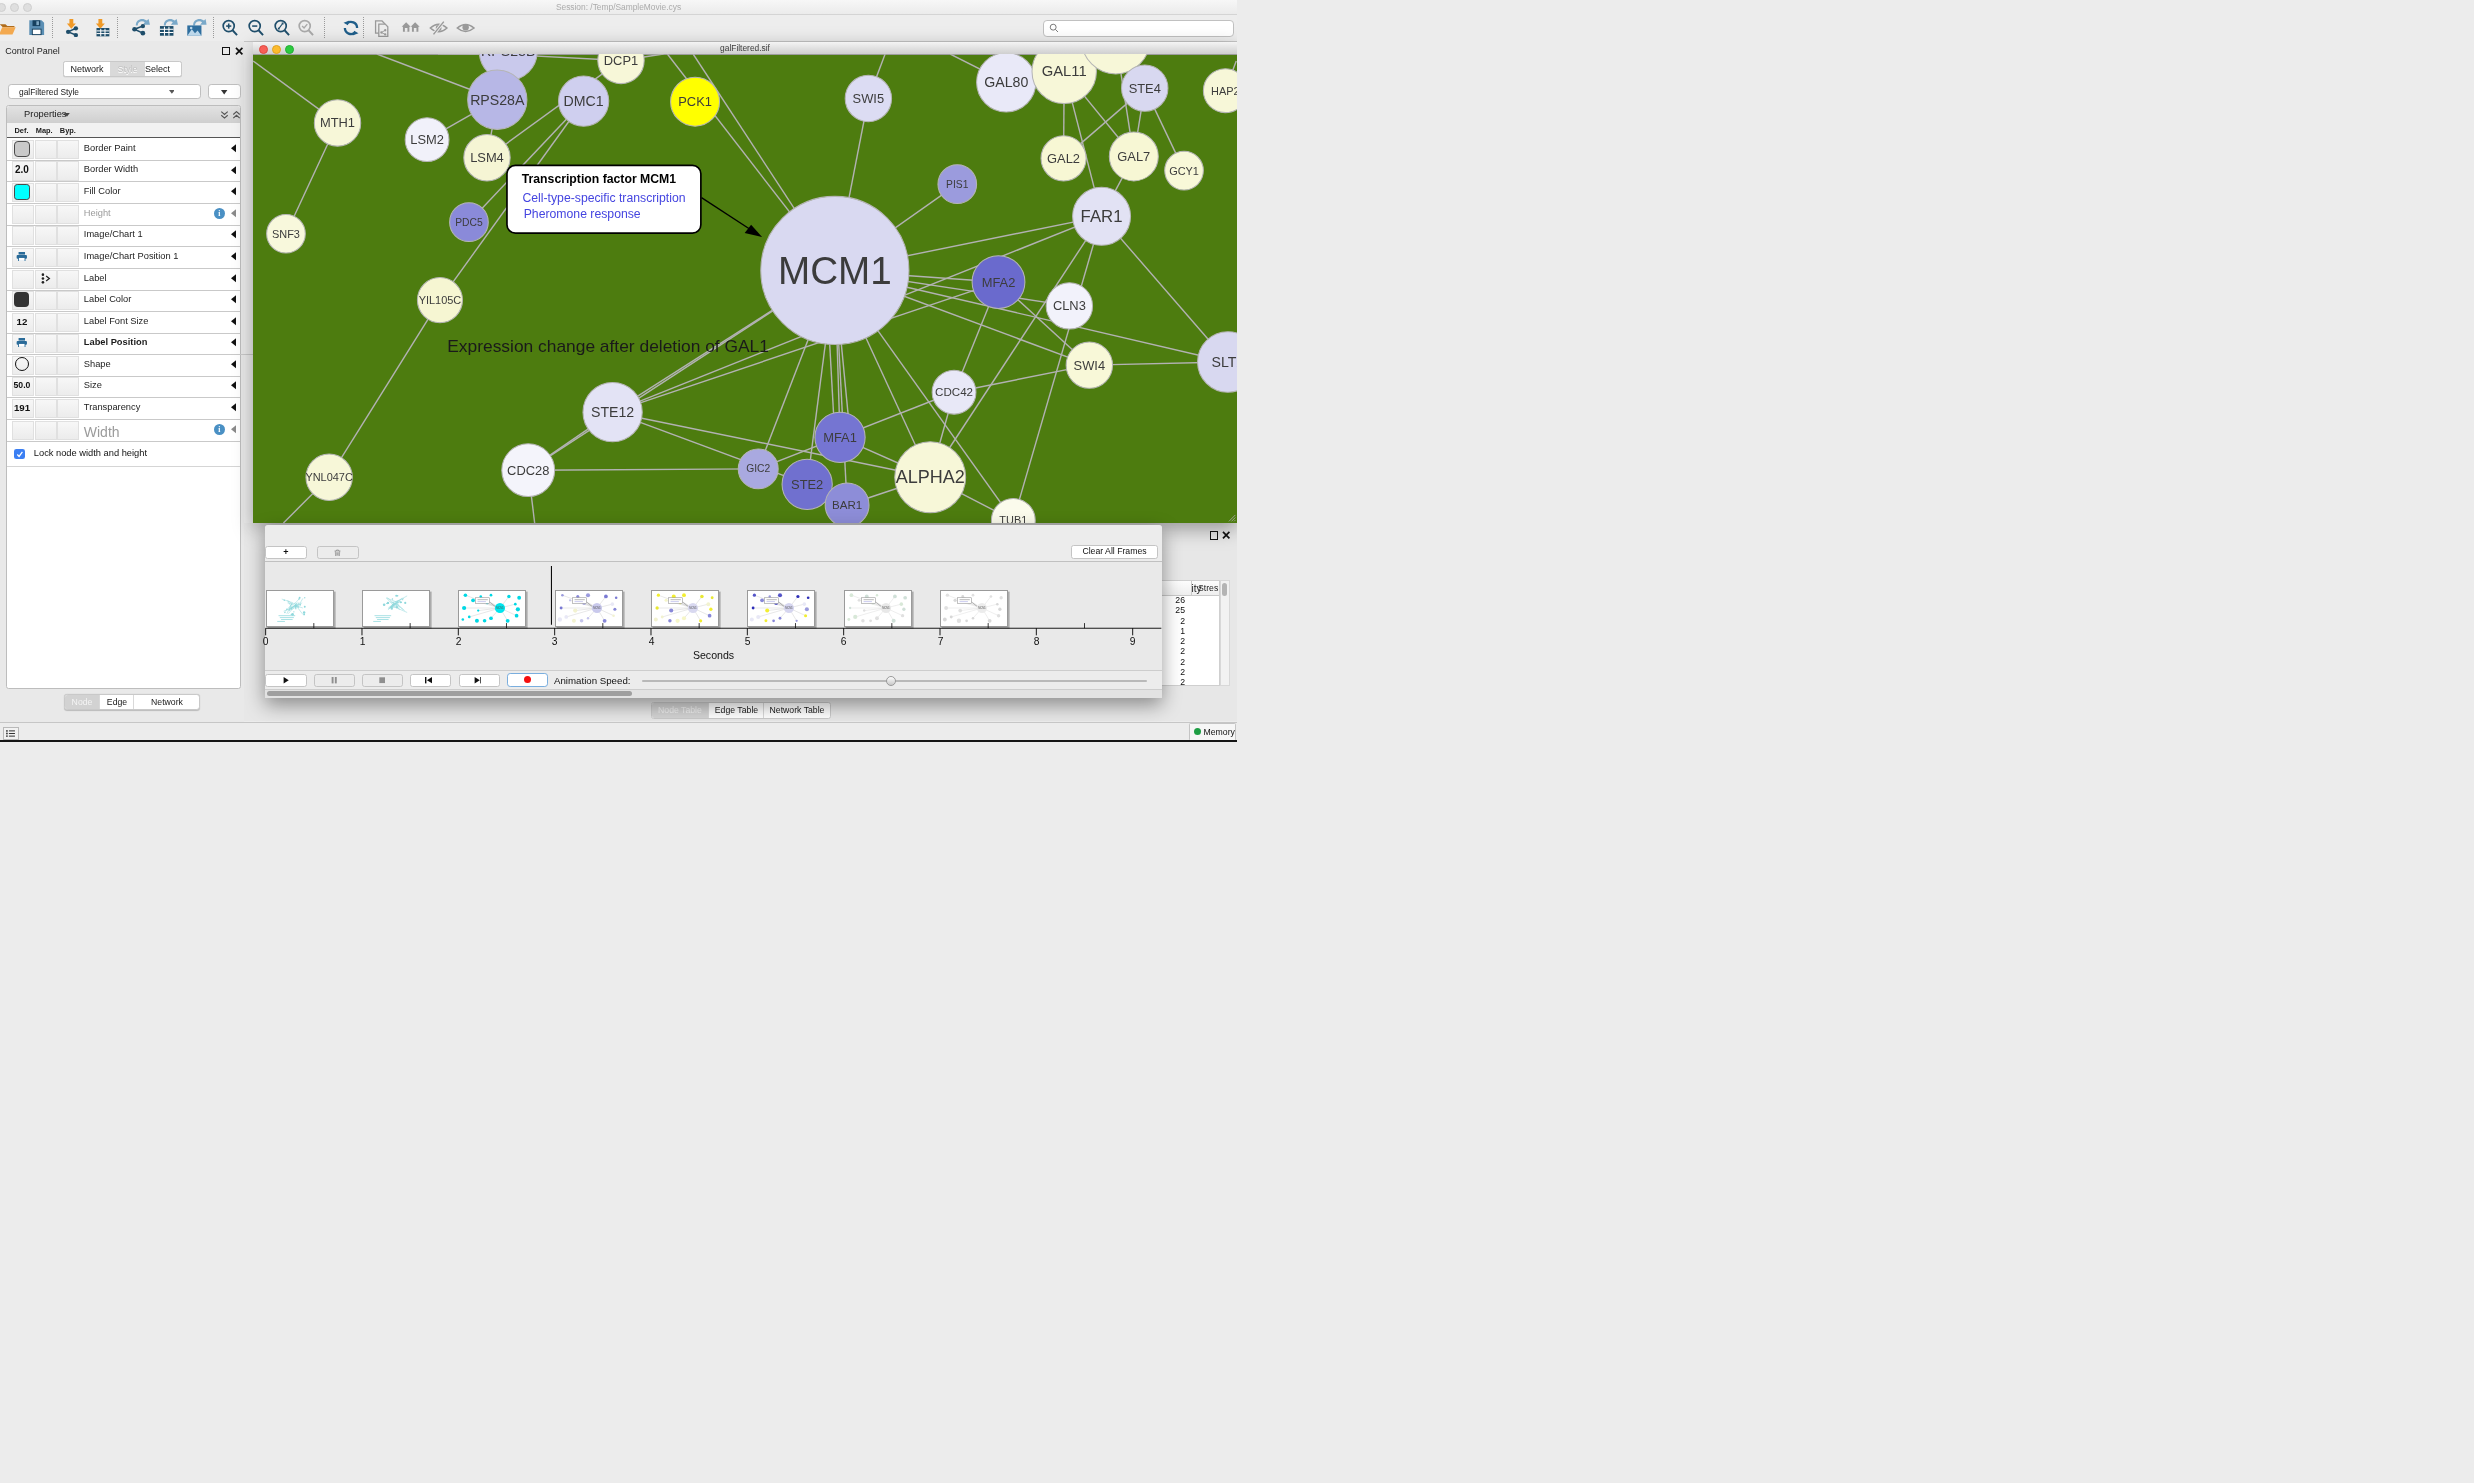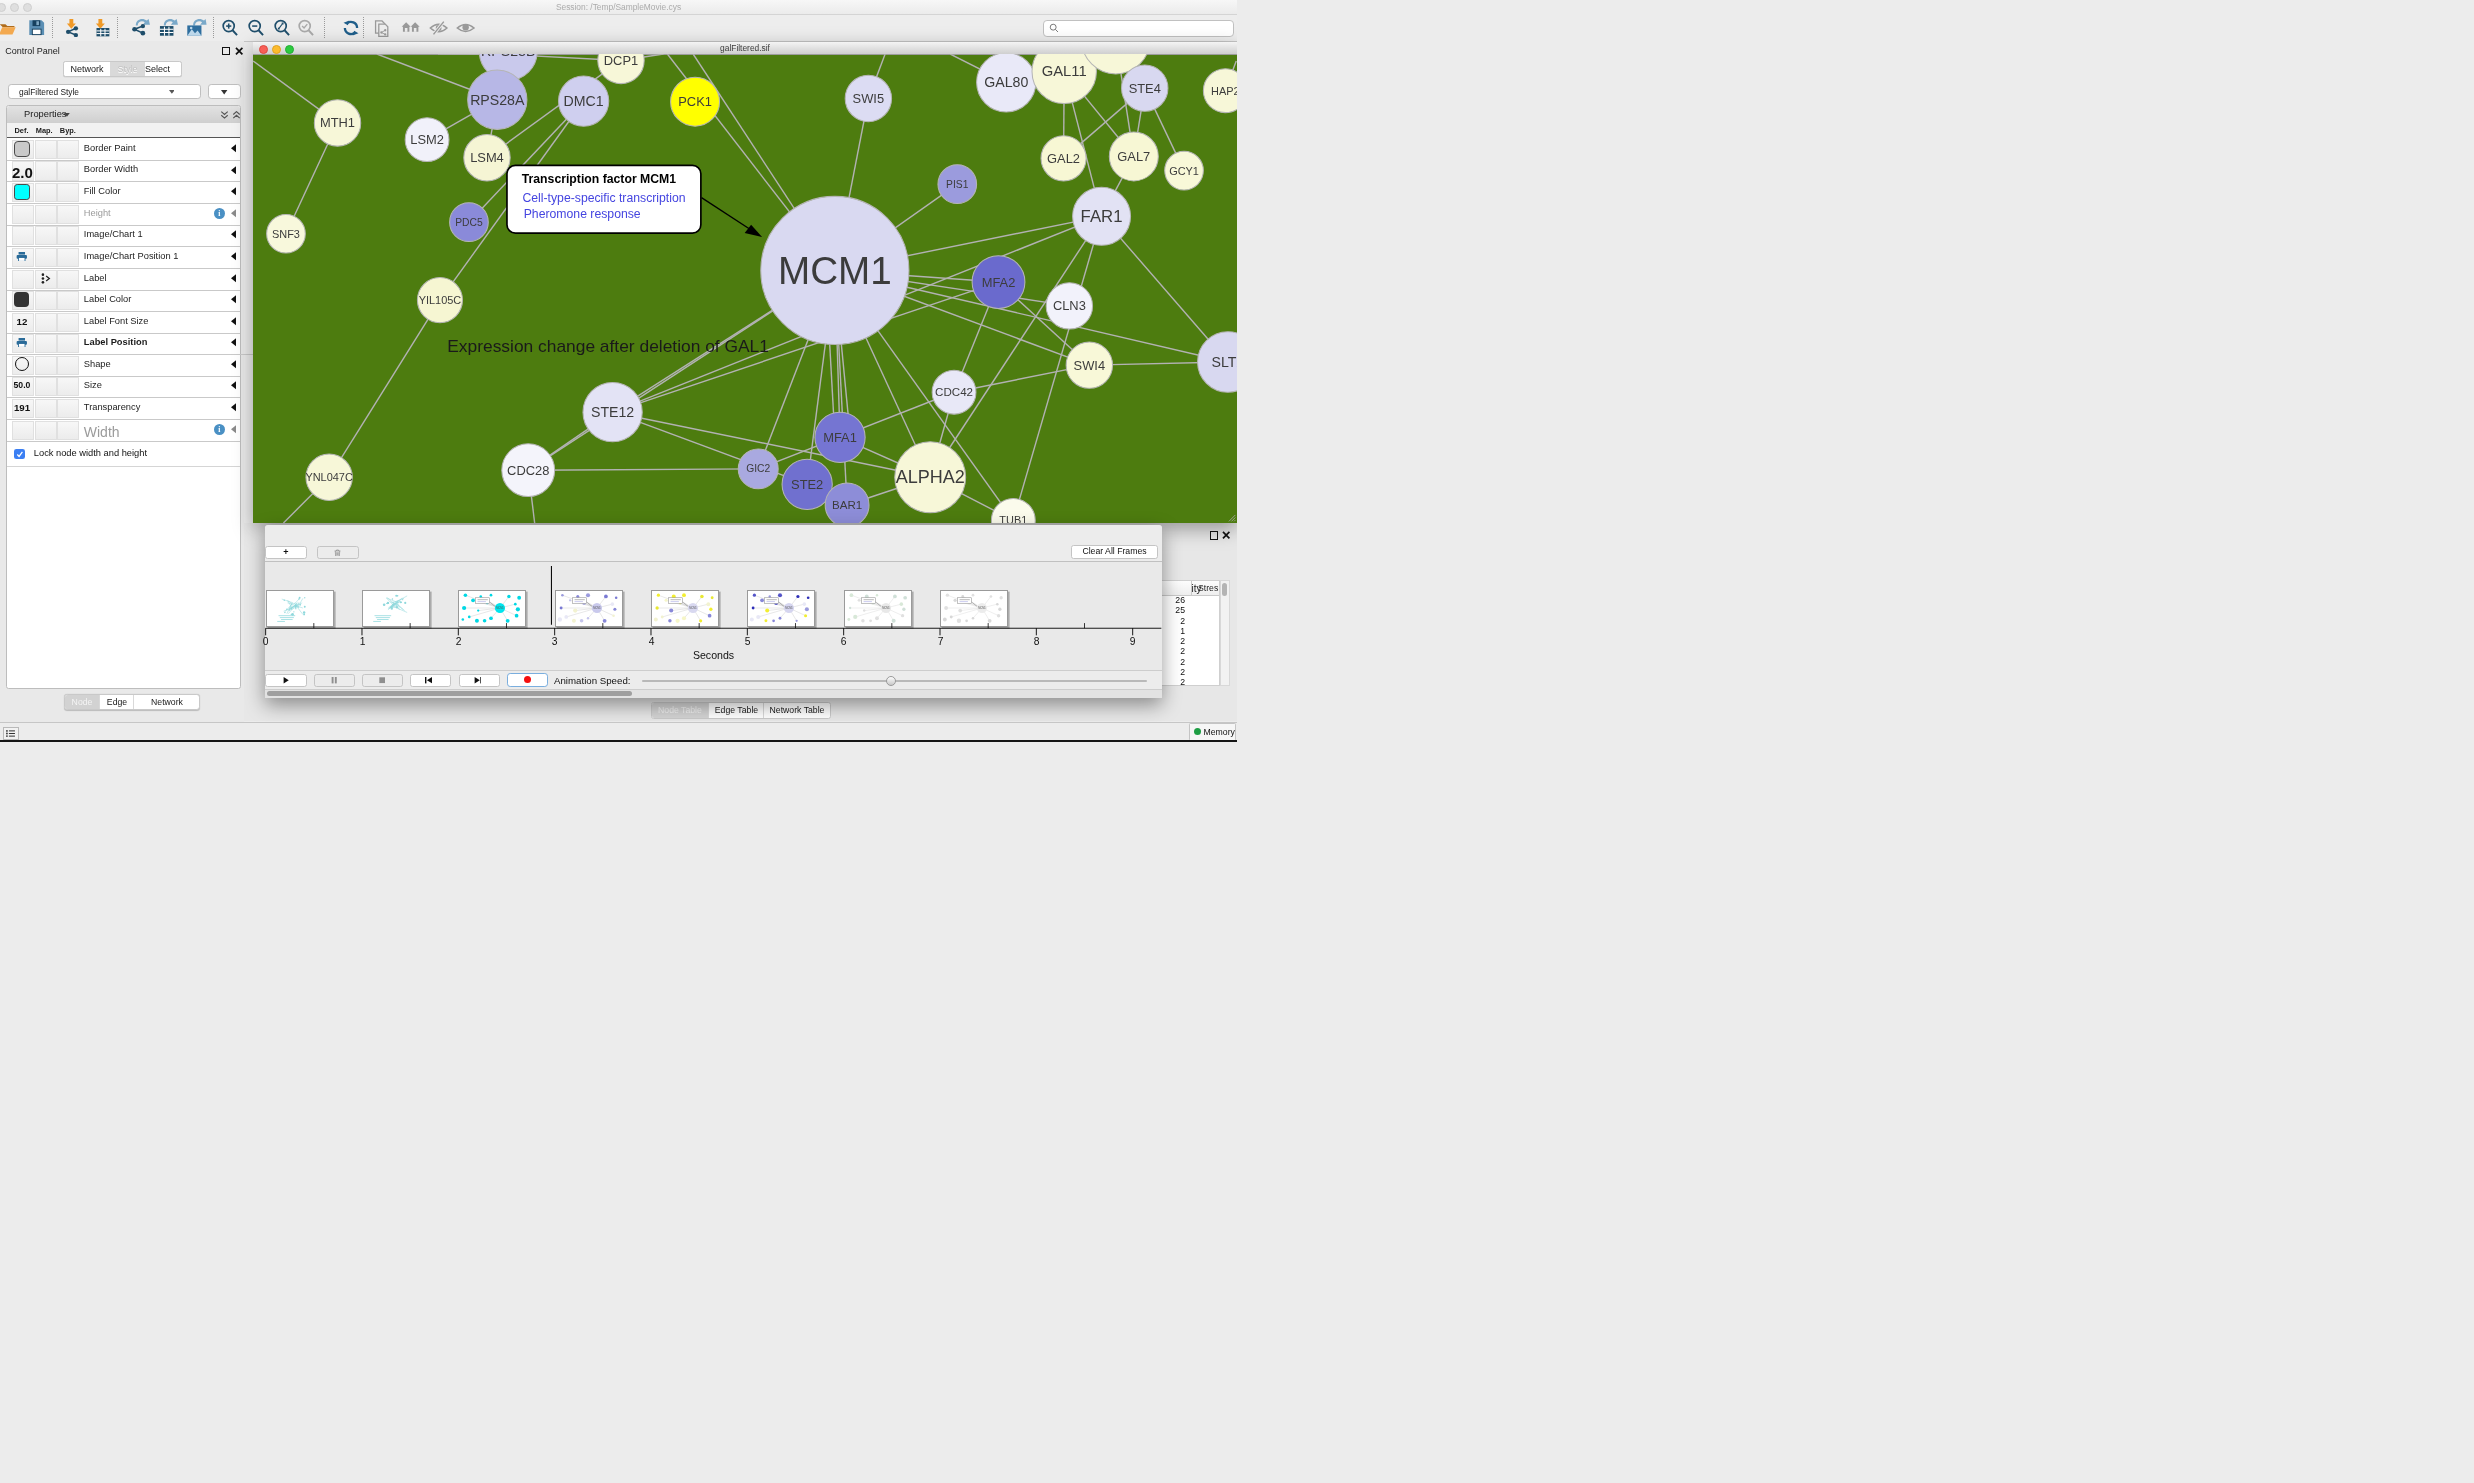--- a/index.html
+++ b/index.html
@@ -231,21 +231,21 @@
           <div class="abs" style="left:7.7px;top:3.2px;width:14px;height:14px;background:#c9c9c9;border:1px solid #4a4a4a;border-radius:3.9px;"></div>
           <div class="abs" style="left:77px;top:4.5px;font-size:9.3px;color:#1c1c1c;">Border Paint</div>
           <svg class="abs" style="left:224px;top:6.4px" width="5.2" height="8.4" viewBox="0 0 8 13">
             <path d="M8 0 L8 13 L0 6.5 Z" fill="#111"></path>
           </svg>
         </div>
     <div class="abs" style="left:0;top:21.6px;width:233px;height:21.6px;border-bottom:0.6px solid #c9c9c9;">
           <div style="position:absolute;width:20px;height:17.4px;top:1.9px;background:linear-gradient(#f7f7f7,#ececec);border:0.6px solid #e0e0e0;left:5.2px;"></div>
           <div style="position:absolute;width:20px;height:17.4px;top:1.9px;background:linear-gradient(#f7f7f7,#ececec);border:0.6px solid #e0e0e0;left:28px;"></div>
           <div style="position:absolute;width:20px;height:17.4px;top:1.9px;background:linear-gradient(#f7f7f7,#ececec);border:0.6px solid #e0e0e0;left:50px;"></div>
-          <div class="abs" style="left:5.2px;top:4.5px;width:20px;text-align:center;font-size:15px;font-weight:bold;color:#111;">2.0</div>
+          <div class="abs" style="left:5.2px;top:4.5px;width:20px;text-align:center;font-size:10px;font-weight:bold;color:#111;">2.0</div>
           <div class="abs" style="left:77px;top:4.5px;font-size:9.3px;color:#1c1c1c;">Border Width</div>
           <svg class="abs" style="left:224px;top:6.4px" width="5.2" height="8.4" viewBox="0 0 8 13">
             <path d="M8 0 L8 13 L0 6.5 Z" fill="#111"></path>
           </svg>
         </div>
     <div class="abs" style="left:0;top:43px;width:233px;height:21.6px;border-bottom:0.6px solid #c9c9c9;">
           <div style="position:absolute;width:20px;height:17.4px;top:1.9px;background:linear-gradient(#f7f7f7,#ececec);border:0.6px solid #e0e0e0;left:5.2px;"></div>
           <div style="position:absolute;width:20px;height:17.4px;top:1.9px;background:linear-gradient(#f7f7f7,#ececec);border:0.6px solid #e0e0e0;left:28px;"></div>
           <div style="position:absolute;width:20px;height:17.4px;top:1.9px;background:linear-gradient(#f7f7f7,#ececec);border:0.6px solid #e0e0e0;left:50px;"></div>
           <div class="abs" style="left:7.7px;top:3.2px;width:14px;height:14px;background:#00ffff;border:1px solid #4a4a4a;border-radius:3.2px;"></div>

